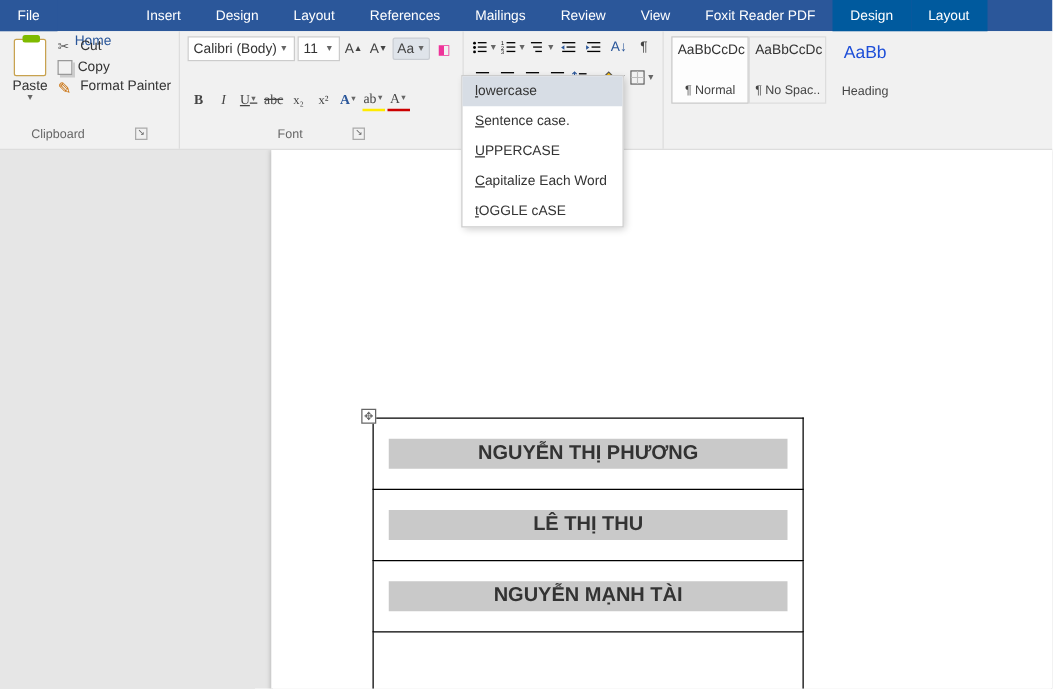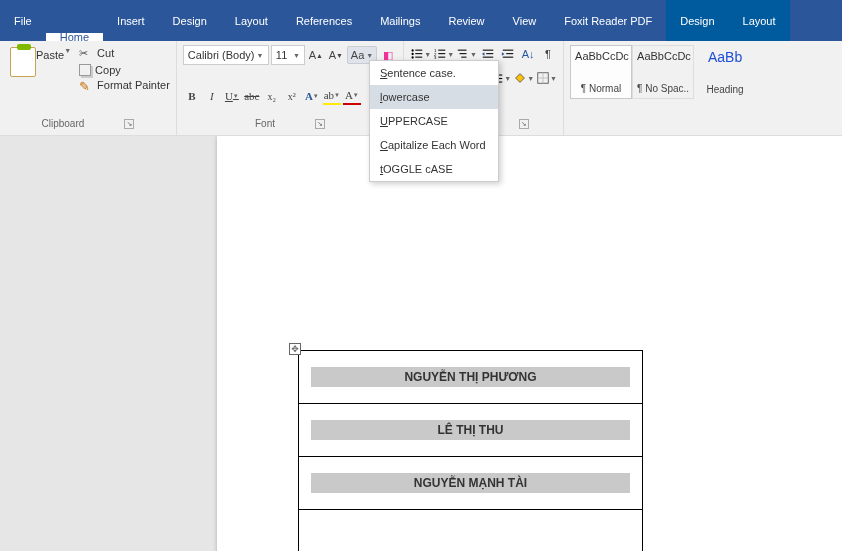--- a/index.html
+++ b/index.html
@@ -1,32 +1,32 @@
 <!DOCTYPE html>
 <html><head>
 <meta charset="utf-8">
 <style>
 * { box-sizing: border-box; margin: 0; padding: 0; font-family: "Segoe UI", Tahoma, sans-serif; }
 body { background: #fff; font-size: 11px; color: #333; width: 842px; height: 551px; overflow: hidden; position: relative; }
 
 
-.tabs { display: flex; background: #2b579a; height: 41px; align-items: stretch; }
+.tabs { display: flex; background: #2b579a; height: 25px; align-items: stretch; }
 .tab { padding: 0 14px; color: #fff; display: flex; align-items: center; font-size: 11px; cursor: pointer; }
 .tab.active { background: #fff; color: #2b579a; margin-top: 33px; }
 .tab.file { background: #2b579a; }
 
 
 .ribbon { display: flex; background: #f1f1f1; border-bottom: 1px solid #ddd; height: 95px; }
 .group { border-right: 1px solid #ddd; padding: 4px 6px; display: flex; flex-direction: column; justify-content: space-between; }
 .group-label { text-align: center; font-size: 10px; color: #666; padding-bottom: 2px; }
 .group-label .launcher { display: inline-block; width: 10px; height: 10px; border: 1px solid #aaa; font-size: 7px; line-height: 8px; text-align: center; margin-left: 40px; vertical-align: middle; }
 
 
 .clipboard-body { display: flex; gap: 4px; }
-.paste-big { display: flex; justify-content: flex-start; padding: 2px 4px; }
+.paste-big { display: flex; flex-direction: column; align-items: center; justify-content: flex-start; padding: 2px 4px; }
 .paste-icon { width: 26px; height: 30px; background: linear-gradient(#fff,#fff); border: 1px solid #c8a24f; border-radius: 2px; position: relative; }
 .paste-icon:before { content:""; position:absolute; top:-4px; left:6px; width:14px; height:6px; background:#7fba00; border-radius:2px; }
 .paste-text { font-size: 11px; margin-top: 2px; }
 .clip-side { display: flex; flex-direction: column; gap: 3px; padding-top: 2px; }
 .clip-row { display: flex; gap: 4px; font-size: 11px; }
 .ico { width: 14px; height: 14px; display: inline-block; }
 .cut-ico:before { content:"✂"; color:#555; }
 .copy-ico { border:1px solid #999; width:12px; height:12px; box-shadow: 2px 2px 0 #ccc; }
 .brush-ico:before { content:"✎"; color:#c86a00; font-size:13px; }
 
@@ -66,21 +66,21 @@
 .case-item { padding:6px 10px; font-size:11px; }
 .case-item.hover { background:#d7dde5; }
 .case-item .ul { text-decoration: underline; }
 
 
 .doc-area { background:#e6e6e6; height:431px; position:relative; overflow:hidden; }
 .page { position:absolute; left:217px; top:0px; width:625px; height:800px; background:#fff; box-shadow:0 0 4px rgba(0,0,0,0.25); }
 .tbl-anchor { position:absolute; left:289px; top:207px; width:12px; height:12px; border:1px solid #666; display:flex; align-items:center; justify-content:center; font-size:9px; color:#666; background:#fff; z-index:3; }
 .tbl { position:absolute; left:298px; top:214px; border:1px solid #000; border-collapse:collapse; width:345px; }
 .tbl td { border:1px solid #000; height:53px; padding:0; }
-.cell-inner { margin:16px 12px; background:#c9c9c9; text-align:center; font-weight:bold; font-size:12px; padding:3px 0; font-family: "Segoe UI", sans-serif; }
+.cell-inner { margin:16px 12px; background:#c9c9c9; text-align:center; font-weight:bold; font-size:16px; padding:3px 0; font-family: "Segoe UI", sans-serif; }
 </style>
 </head>
 <body>
 
 <div class="tabs">
   <div class="tab file">File</div>
   <div class="tab active">Home</div>
   <div class="tab">Insert</div>
   <div class="tab">Design</div>
   <div class="tab">Layout</div>
@@ -282,22 +282,22 @@
       <div class="style-card" style="border:none">
         <div class="style-preview blue" style="font-size:14px">AaBb</div>
         <div class="style-name">Heading</div>
       </div>
     </div>
     <div class="group-label">&nbsp;</div>
   </div>
 </div>
 
 <div class="case-menu">
+  <div class="case-item hover"><span class="ul">l</span><span>owercase</span></div>
   <div class="case-item"><span class="ul">S</span><span>entence case.</span></div>
-  <div class="case-item hover"><span class="ul">l</span><span>owercase</span></div>
   <div class="case-item"><span class="ul">U</span><span>PPERCASE</span></div>
   <div class="case-item"><span class="ul">C</span><span>apitalize Each Word</span></div>
   <div class="case-item"><span class="ul">t</span><span>OGGLE cASE</span></div>
 </div>
 
 <div class="doc-area">
   <div class="page"></div>
   <div class="tbl-anchor">✥</div>
   <table class="tbl">
     <tbody>

